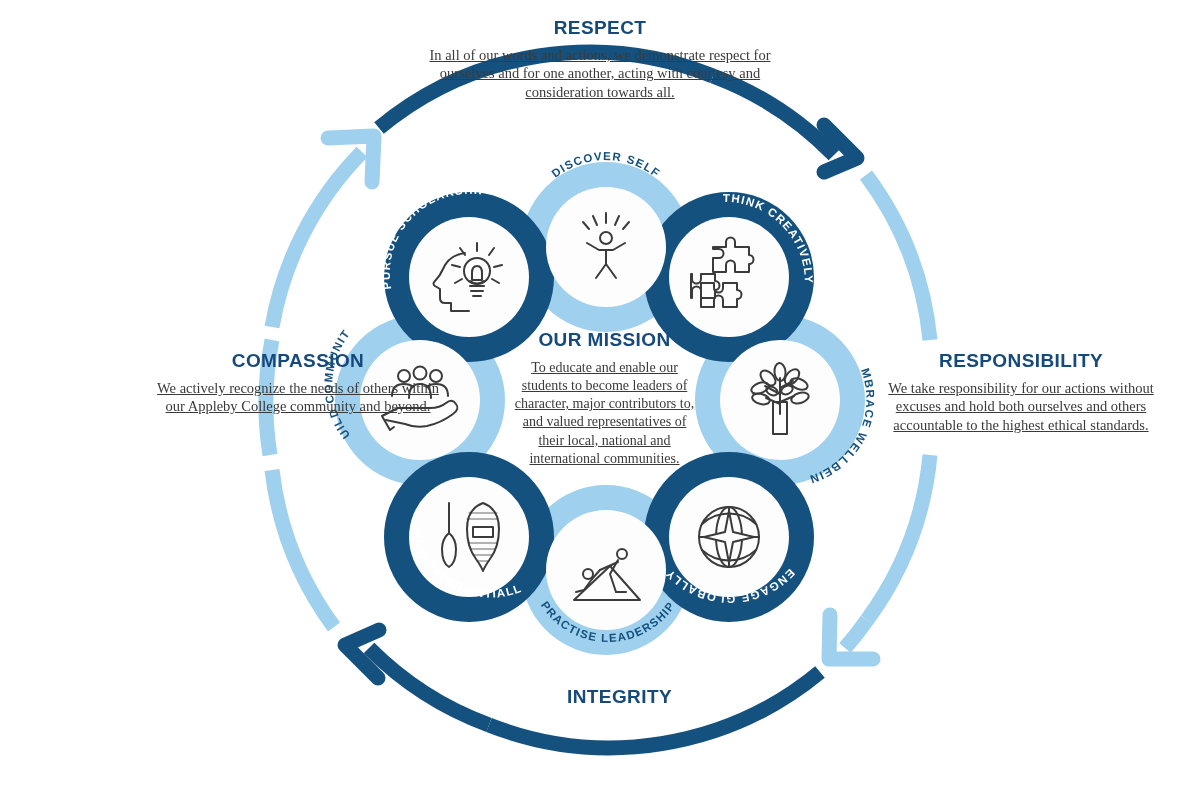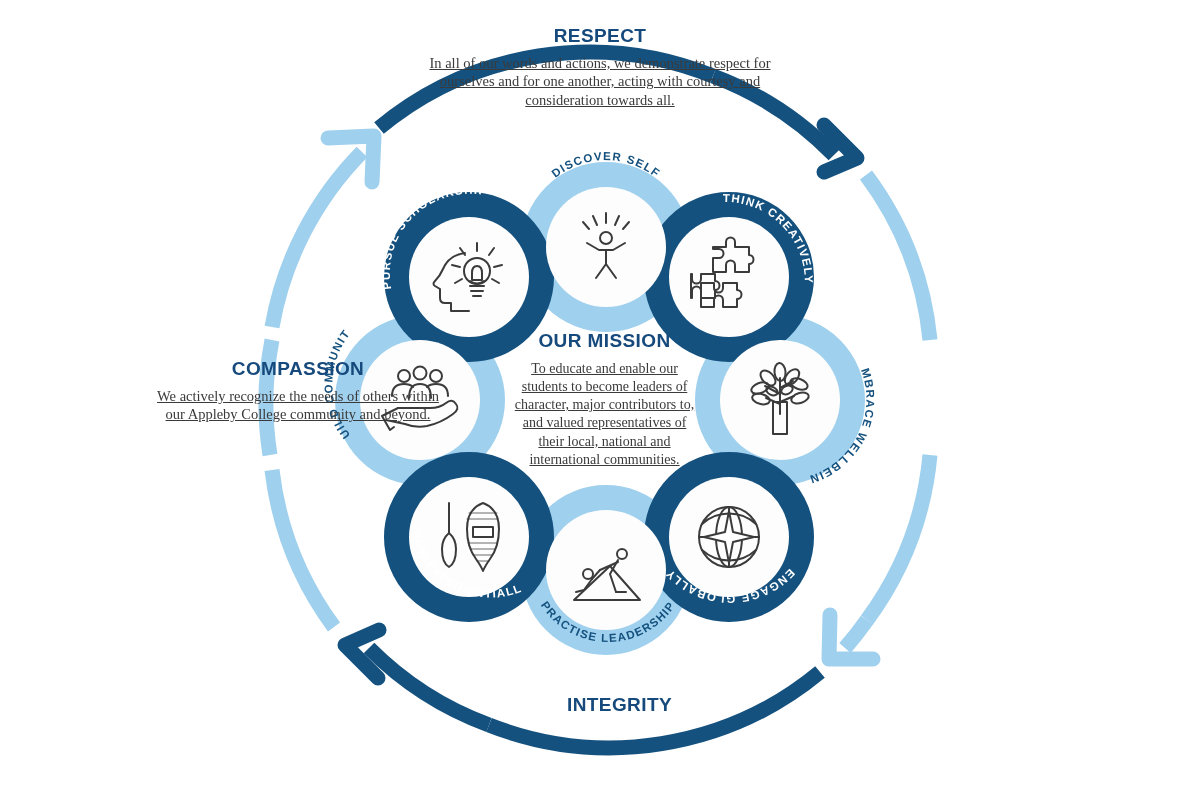--- a/index.html
+++ b/index.html
@@ -4,34 +4,34 @@
 <style>
   html,body{margin:0;padding:0;background:#ffffff;}
   body{width:1200px;height:802px;font-family:"Liberation Sans",sans-serif;overflow:hidden;}
   #stage{position:relative;width:1200px;height:802px;background:#fff;}
   #ringsvg{position:absolute;left:0;top:0;width:1200px;height:802px;}
 
   .value-block{position:absolute;text-align:center;}
   .value-title{
     font-family:"Liberation Sans",sans-serif;
     font-weight:bold;font-size:19px;letter-spacing:.4px;
-    color:#16497c;margin:16px 0 7px 0;line-height:1.1;
+    color:#16497c;margin:8px 0 7px 0;line-height:1.1;
   }
   .value-body{
     font-family:"Liberation Serif",serif;
     font-size:14.5px;line-height:1.28;color:#3a3a3a;margin:0;text-decoration:underline;
   }
 
   #v-respect{left:420px;top:10px;width:360px;}
   #v-responsibility{left:866px;top:343px;width:310px;}
   #v-compassion{left:148px;top:343px;width:300px;}
   #v-integrity{left:462px;top:679px;width:315px;}
 
   #mission{
-    position:absolute;left:512px;top:315px;width:185px;text-align:center;
+    position:absolute;left:512px;top:322px;width:185px;text-align:center;
   }
   #mission .value-title{font-size:19px;margin-bottom:8px;}
   #mission .value-body{font-size:14px;line-height:1.3;}
 </style>
 </head>
 <body>
 
 <div id="stage">
 
   <svg id="ringsvg" viewBox="0 0 1200 802">
@@ -252,20 +252,24 @@
   <div id="mission">
     <p class="value-title">OUR MISSION</p>
     <p class="value-body">To educate and enable our students to become leaders of character, major contributors to, and valued representatives of their local, national and international communities.</p>
   </div>
 
   <div class="value-block" id="v-respect">
     <p class="value-title">RESPECT</p>
     <p class="value-body">In all of our words and actions, we demonstrate respect for ourselves and for one another, acting with courtesy and consideration towards all.</p>
   </div>
 
+  <div class="value-block" id="v-responsibility">
+    <p class="value-title">RESPONSIBILITY</p>
+    <p class="value-body">We take responsibility for our actions without excuses and hold both ourselves and others accountable to the highest ethical standards.</p>
+  </div>
 
   <div class="value-block" id="v-integrity">
     <p class="value-title">INTEGRITY</p>
   </div>
 
   <div class="value-block" id="v-compassion">
     <p class="value-title">COMPASSION</p>
     <p class="value-body">We actively recognize the needs of others within our Appleby College community and beyond.</p>
   </div>
 

